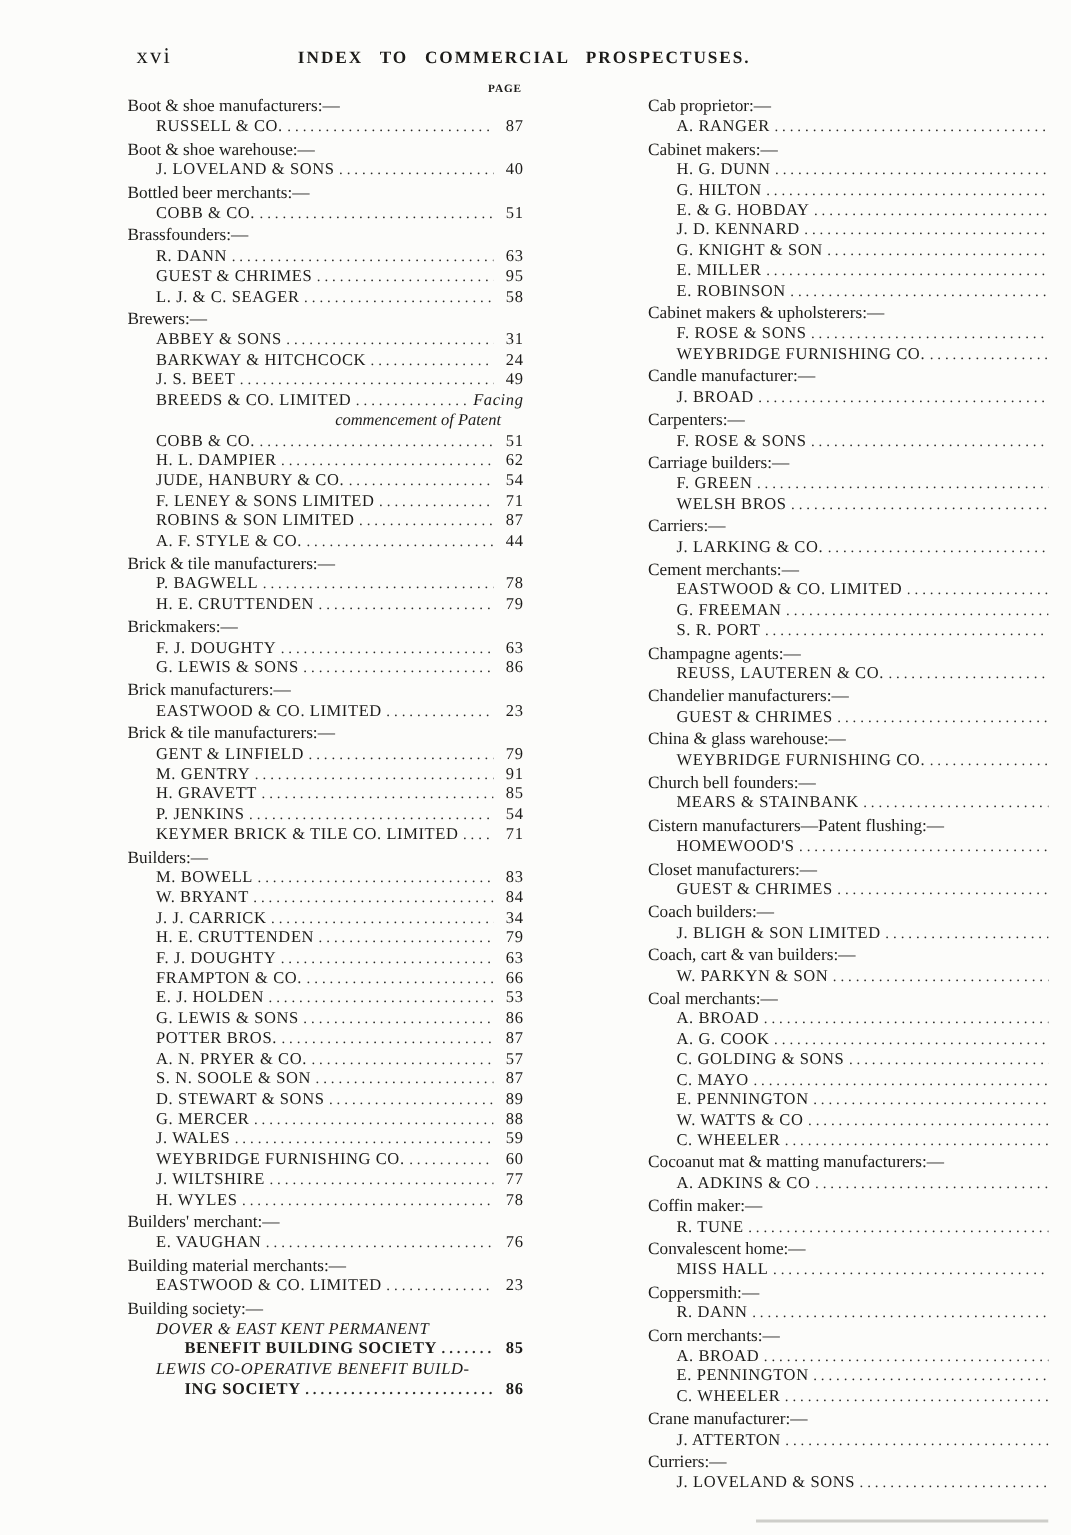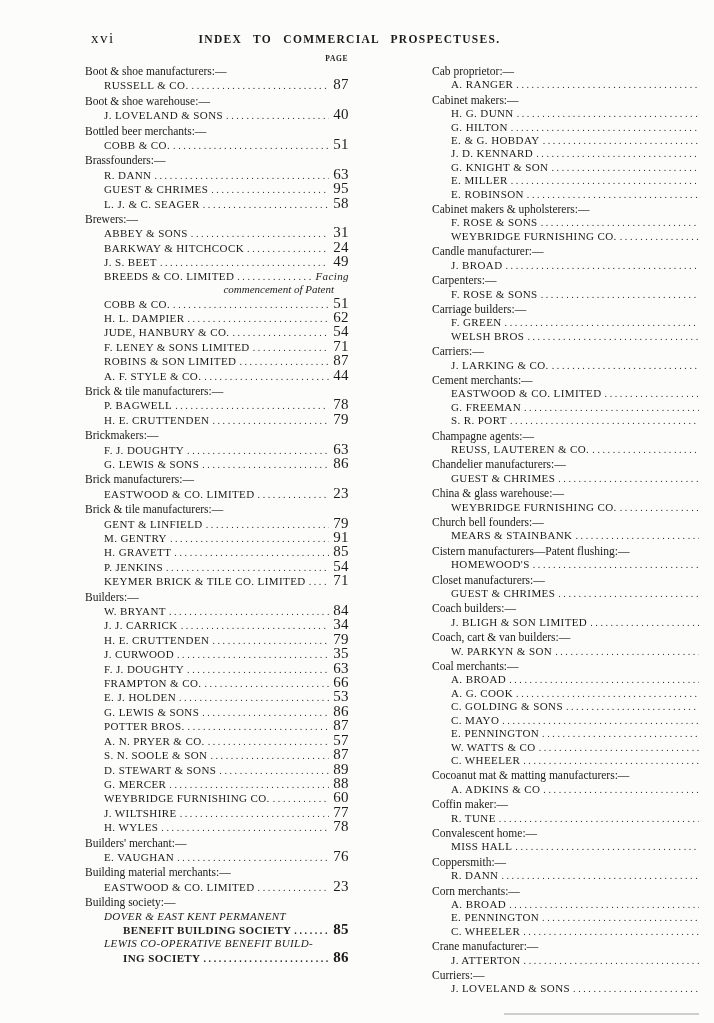--- a/index.html
+++ b/index.html
@@ -45,21 +45,21 @@
     padding-left:19px;
     font-size:11px; line-height:13.4px; letter-spacing:0.4px;
     white-space:nowrap;
   }
   .entry .name { white-space:nowrap; }
   .dots { flex:1 1 0; overflow:hidden; white-space:nowrap; margin-left:3px; min-width:0; }
   .dots::after {
     content:"..........................................................................";
     letter-spacing:2.6px; font-size:10px; color:#2a2926;
   }
-  .pagenum { min-width:17px; text-align:right; padding-left:3px; font-size:15px; }
+  .pagenum { min-width:17px; text-align:right; padding-left:3px; font-size:11px; }
   .facing  { font-style:italic; padding-left:1px; font-size:11px; }
   .facing-line {
     text-align:right; font-style:italic;
     font-size:11px; line-height:13.4px; padding-right:15px;
   }
   .entry-first-line { padding-left:19px; font-size:11px; line-height:13.4px; letter-spacing:0.4px; white-space:nowrap;font-style:italic; }
   .entry-cont { padding-left:38px;font-weight:bold; }
 
   .scan-artifact {
     position:absolute; right:0; bottom:8px;
@@ -232,40 +232,40 @@
             </div>
             <div class="entry">
               <span class="name">KEYMER BRICK &amp; TILE CO. LIMITED</span>
               <span class="dots"></span>
               <span class="pagenum">71</span>
             </div>
           </div>
           <div class="section">
             <div class="category">Builders:—</div>
             <div class="entry">
+              <span class="name">M. BOWELL</span>
+              <span class="dots"></span>
+              <span class="pagenum">83</span>
+            </div>
+            <div class="entry">
               <span class="name">W. BRYANT</span>
               <span class="dots"></span>
               <span class="pagenum">84</span>
             </div>
             <div class="entry">
               <span class="name">J. J. CARRICK</span>
               <span class="dots"></span>
               <span class="pagenum">34</span>
             </div>
             <div class="entry">
               <span class="name">H. E. CRUTTENDEN</span>
               <span class="dots"></span>
               <span class="pagenum">79</span>
             </div>
             <div class="entry">
-              <span class="name">J. CURWOOD</span>
-              <span class="dots"></span>
-              <span class="pagenum">35</span>
-            </div>
-            <div class="entry">
               <span class="name">F. J. DOUGHTY</span>
               <span class="dots"></span>
               <span class="pagenum">63</span>
             </div>
             <div class="entry">
               <span class="name">FRAMPTON &amp; CO.</span>
               <span class="dots"></span>
               <span class="pagenum">66</span>
             </div>
             <div class="entry">
@@ -295,20 +295,25 @@
             </div>
             <div class="entry">
               <span class="name">D. STEWART &amp; SONS</span>
               <span class="dots"></span>
               <span class="pagenum">89</span>
             </div>
             <div class="entry">
               <span class="name">G. MERCER</span>
               <span class="dots"></span>
               <span class="pagenum">88</span>
+            </div>
+            <div class="entry">
+              <span class="name">J. WALES</span>
+              <span class="dots"></span>
+              <span class="pagenum">59</span>
             </div>
             <div class="entry">
               <span class="name">WEYBRIDGE FURNISHING CO.</span>
               <span class="dots"></span>
               <span class="pagenum">60</span>
             </div>
             <div class="entry">
               <span class="name">J. WILTSHIRE</span>
               <span class="dots"></span>
               <span class="pagenum">77</span>

